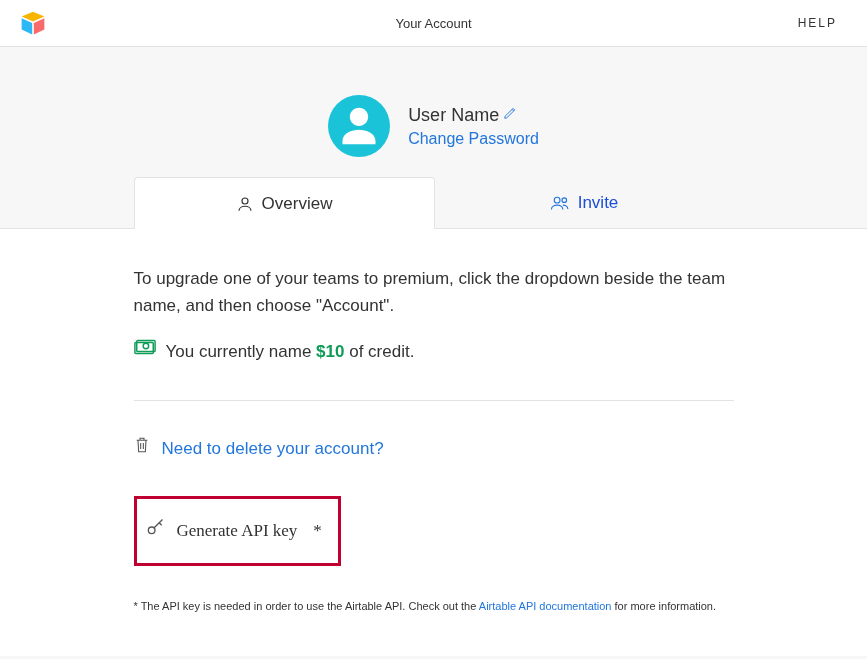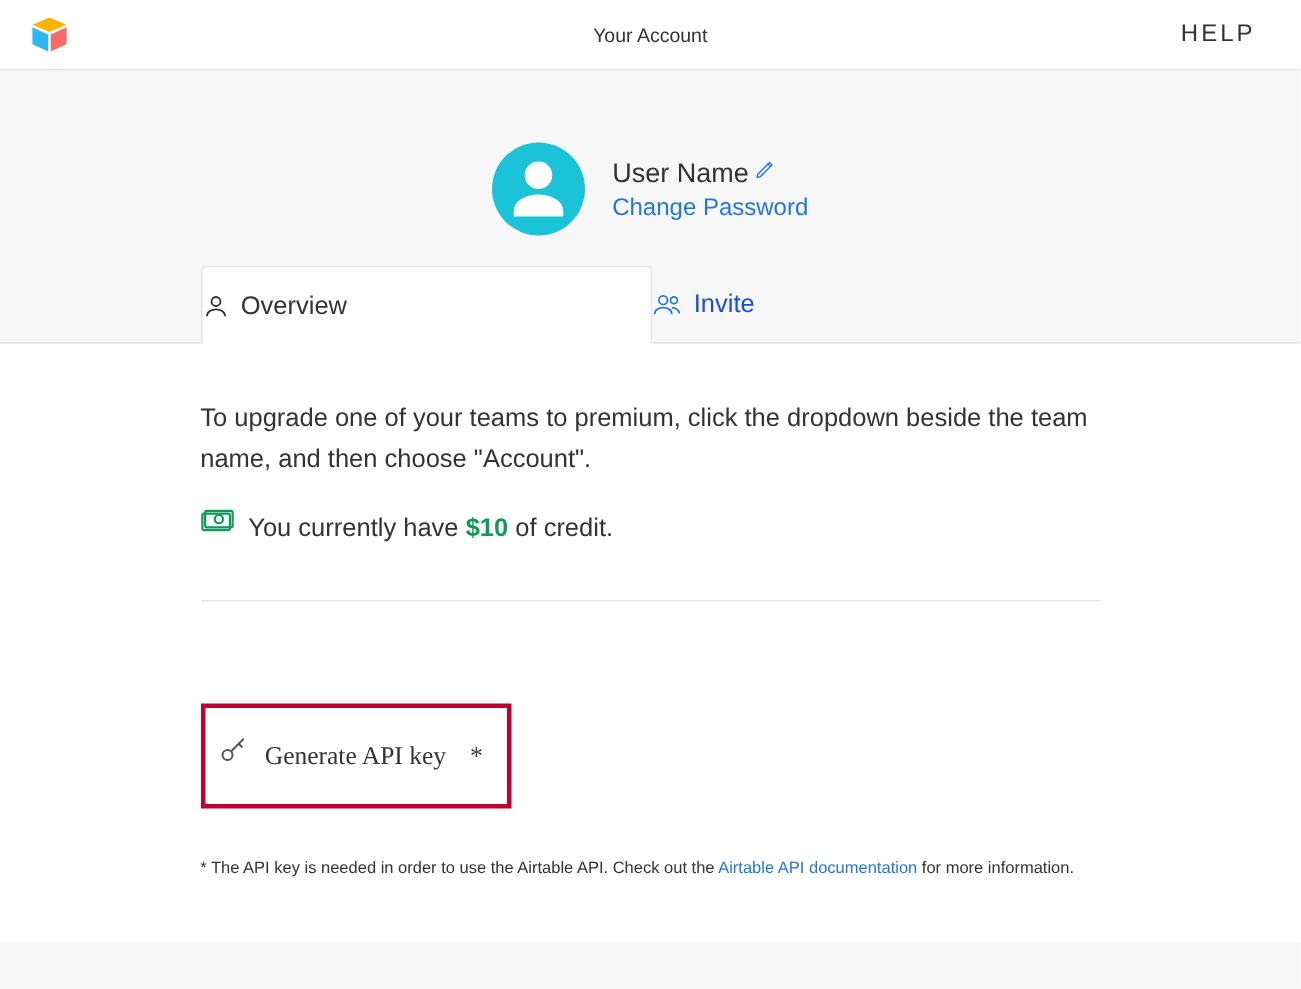--- a/index.html
+++ b/index.html
@@ -28,21 +28,21 @@
   .logo svg { width: 26px; height: 26px; }
   .page-title {
     position: absolute;
     left: 50%;
     transform: translateX(-50%);
     font-size: 13px;
     color: #333;
   }
   .help {
     margin-left: auto;
-    font-size: 16px;
+    font-size: 12px;
     letter-spacing: 2px;
     color: #333;
     cursor: pointer;
   }
 
   .profile-area {
     display: flex;
     justify-content: center;
     align-items: center;
     padding: 48px 0 20px 0;
@@ -66,21 +66,21 @@
     margin: 0 auto;
   }
   .tab {
     flex: 1;
     text-align: center;
     padding: 16px 0 15px 0;
     font-size: 17px;
     cursor: pointer;
     display: flex;
     align-items: center;
-    justify-content: flex-start;
+    justify-content: center;
     gap: 8px;
   }
   .tab-active {
     background: #fff;
     border: 1px solid #e3e3e3;
     border-bottom: none;
     border-top-left-radius: 4px;
     border-top-right-radius: 4px;
     color: #333;
   }
@@ -210,26 +210,34 @@
 
     <div class="credit-row">
       <span class="money-icon">
         <svg width="22" height="20" viewBox="0 0 24 20" class="stroke-icon" style="stroke:#0e9b58">
           <rect x="1" y="5" width="20" height="12" rx="1"></rect>
           <rect x="3" y="3" width="20" height="12" rx="1"></rect>
           <circle cx="13" cy="9" r="3"></circle>
         </svg>
       </span>
       <span>
-        <span>You currently have </span><span class="credit-amount">$10</span><span> of credit.</span>
+        <span>You currently name </span><span class="credit-amount">$10</span><span> of credit.</span>
       </span>
     </div>
 
     <hr class="divider">
 
+    <div class="link-row">
+      <span class="icon">
+        <svg width="16" height="18" viewBox="0 0 24 26" class="stroke-icon">
+          <path d="M4 6h16M9 6V3h6v3M6 6l1 17h10l1-17M10 10v9M14 10v9"></path>
+        </svg>
+      </span>
+      <a>Need to delete your account?</a>
+    </div>
 
     <div class="api-row-wrap">
       <span class="icon">
         <svg width="20" height="20" viewBox="0 0 24 24" class="stroke-icon" style="color:#555">
           <circle cx="8" cy="16" r="4"></circle>
           <path d="M11 13L21 3M17 7l3 3"></path>
         </svg>
       </span>
       <a>Generate API key</a>
       <span class="asterisk">*</span>

